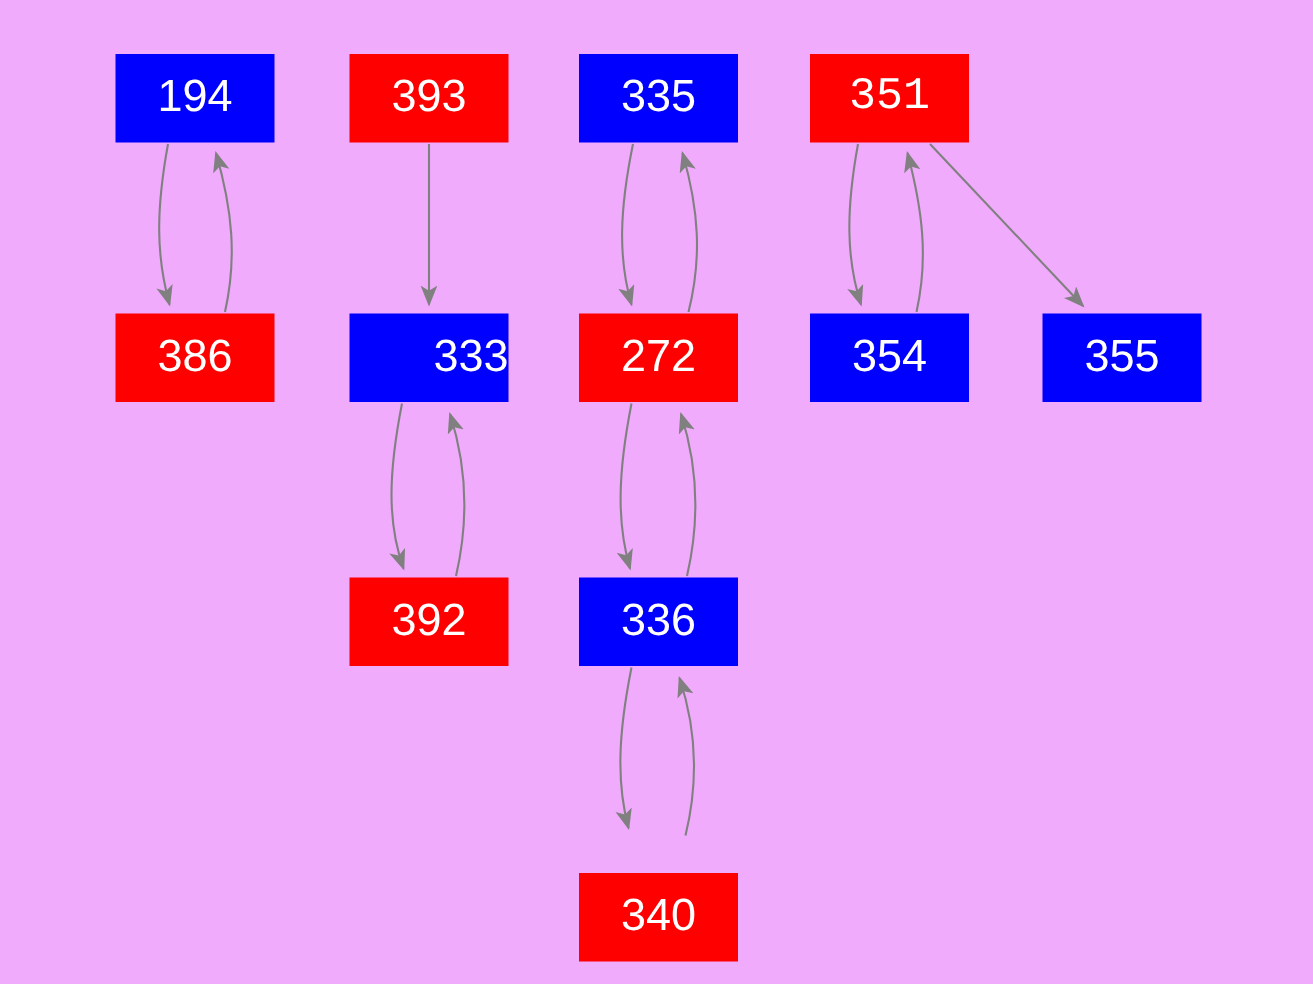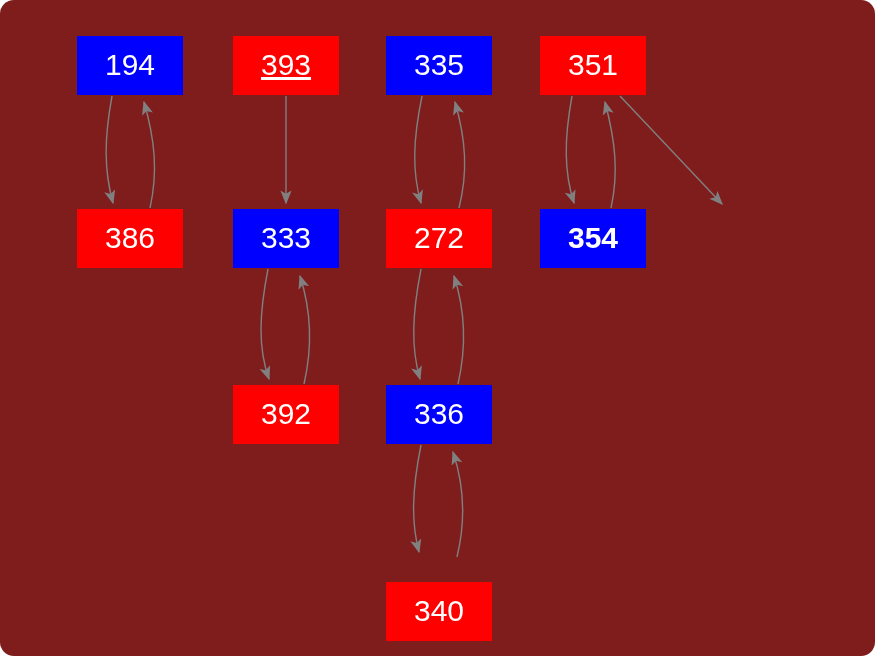--- a/index.html
+++ b/index.html
@@ -8,23 +8,22 @@
     padding: 0;
     background: #ffffff;
   }
   body {
     font-family: "Liberation Sans", sans-serif;
   }
   #canvas {
     position: relative;
     width: 875px;
     height: 656px;
-    background: #7f1d1d;
+    background: #f0abfc;
     overflow: hidden;
-    border-radius: 14px;
   }
   #edge-layer {
     position: absolute;
     left: 0;
     top: 0;
     width: 875px;
     height: 656px;
     pointer-events: none;
   }
   .node {
@@ -79,41 +78,44 @@
 
     <path d="M 620,96 L 722,204" fill="none" stroke="#808080" stroke-width="1.4" marker-end="url(#arrowhead)"></path>
   </svg>
 
   <div class="node" style="left:77px; top:36px; width:106px; height:59px; background:#0000FF;">
     <span class="node-label">194</span>
   </div>
   <div class="node" style="left:77px; top:209px; width:106px; height:59px; background:#FF0000;">
     <span class="node-label">386</span>
   </div>
-  <div class="node" style="left:233px; top:36px; width:106px; height:59px; background:#FF0000;text-decoration:underline;">
+  <div class="node" style="left:233px; top:36px; width:106px; height:59px; background:#FF0000;">
     <span class="node-label">393</span>
   </div>
-  <div class="node" style="left:233px; top:209px; width:106px; height:59px; background:#0000FF;">
+  <div class="node" style="left:233px; top:209px; width:106px; height:59px; background:#0000FF;justify-content:flex-end;">
     <span class="node-label">333</span>
   </div>
   <div class="node" style="left:233px; top:385px; width:106px; height:59px; background:#FF0000;">
     <span class="node-label">392</span>
   </div>
   <div class="node" style="left:386px; top:36px; width:106px; height:59px; background:#0000FF;text-align:center;">
     <span class="node-label">335</span>
   </div>
   <div class="node" style="left:386px; top:209px; width:106px; height:59px; background:#FF0000;">
     <span class="node-label">272</span>
   </div>
   <div class="node" style="left:386px; top:385px; width:106px; height:59px; background:#0000FF;">
     <span class="node-label">336</span>
   </div>
   <div class="node" style="left:386px; top:558px; width:106px; height:59px; background:#FF0000;margin-top:24px;">
     <span class="node-label">340</span>
   </div>
-  <div class="node" style="left:540px; top:36px; width:106px; height:59px; background:#FF0000;">
+  <div class="node" style="left:540px; top:36px; width:106px; height:59px; background:#FF0000;font-family:Liberation Mono, monospace;">
     <span class="node-label">351</span>
   </div>
-  <div class="node" style="left:540px; top:209px; width:106px; height:59px; background:#0000FF;font-weight:bold;">
+  <div class="node" style="left:540px; top:209px; width:106px; height:59px; background:#0000FF;">
     <span class="node-label">354</span>
+  </div>
+  <div class="node" style="left:695px; top:209px; width:106px; height:59px; background:#0000FF;">
+    <span class="node-label">355</span>
   </div>
 
 </div>
 
 </body></html>

